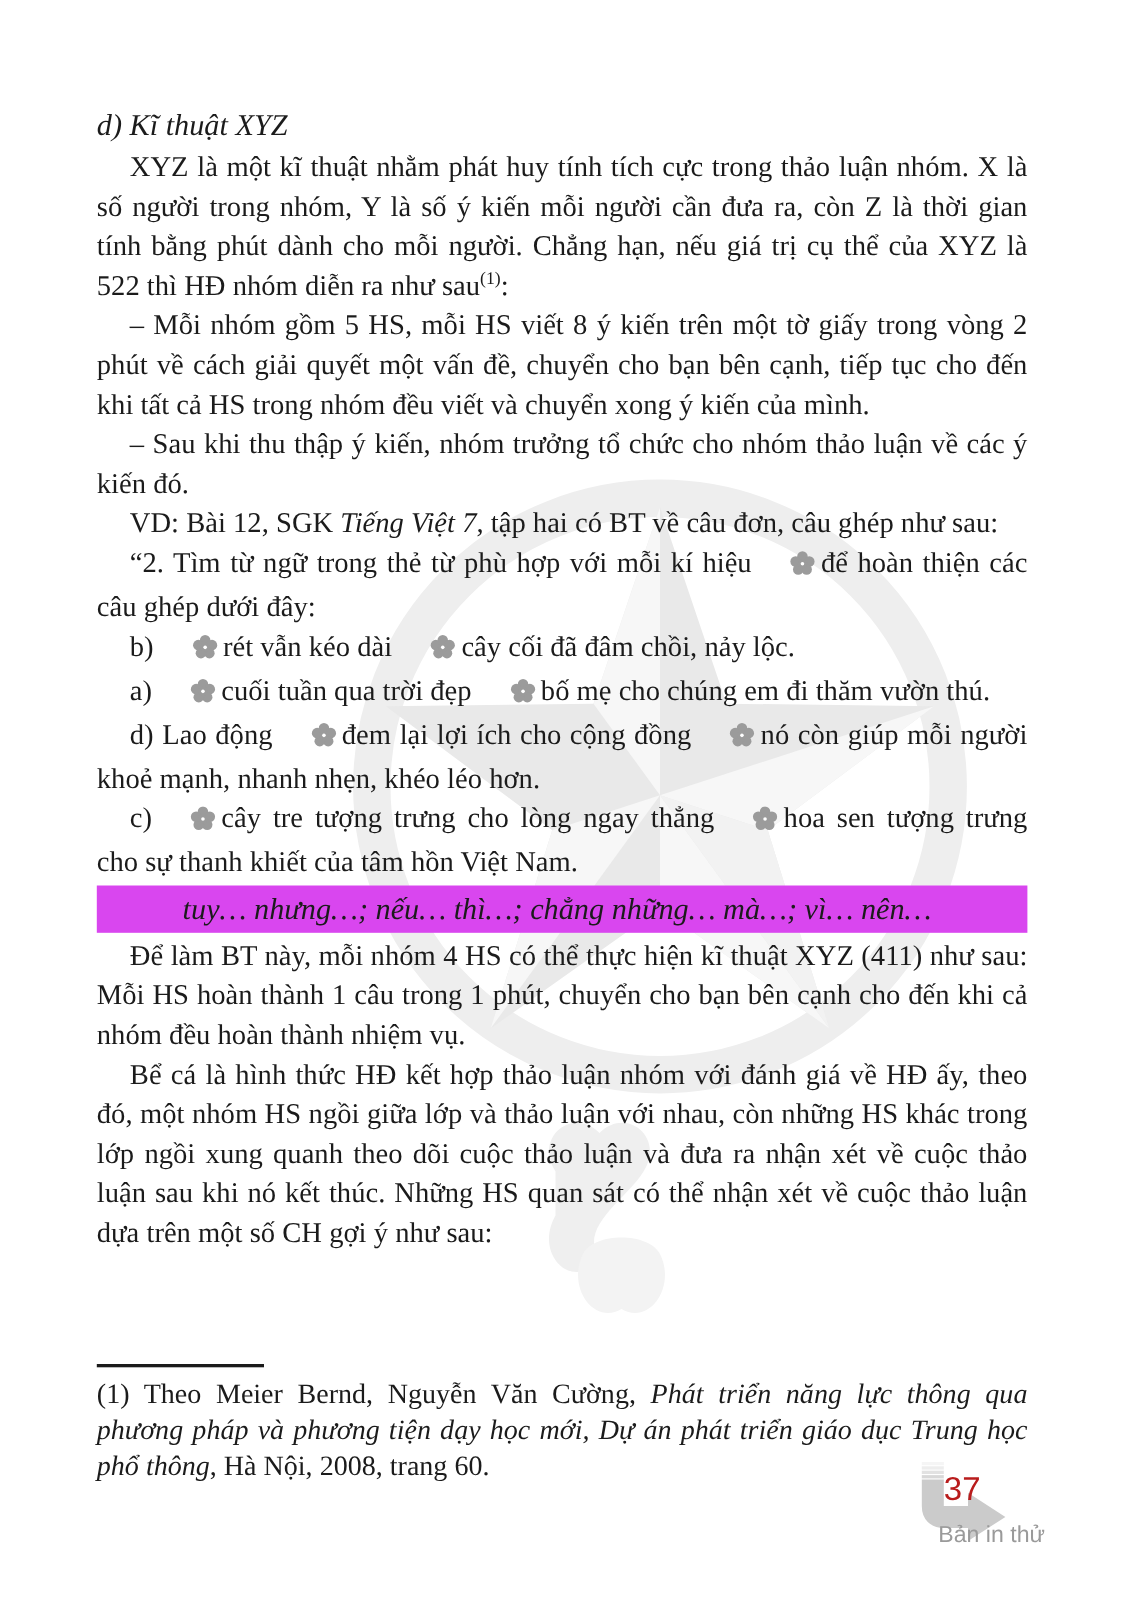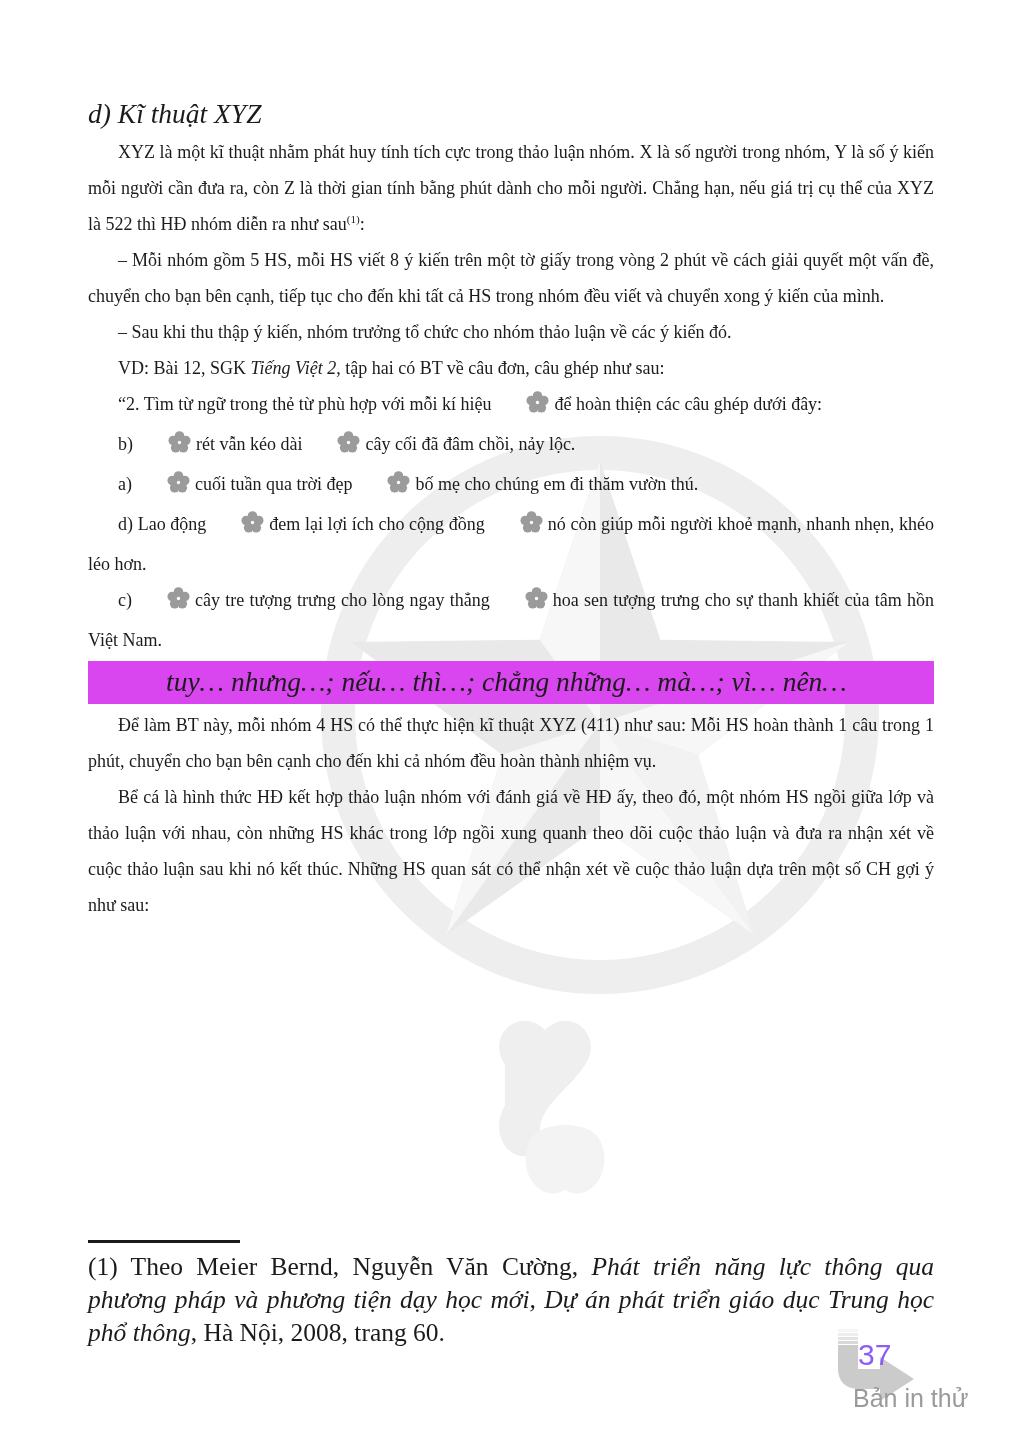--- a/index.html
+++ b/index.html
@@ -14,21 +14,21 @@
   .page{position:absolute;inset:0;}
 
   
   .watermark{position:absolute;left:290px;top:405px;z-index:0;}
 
   
   .text-col{
     position:absolute;left:88px;top:94px;width:846px;z-index:2;
   }
   .para{
-    font-size:18px;line-height:36px;
+    font-size:26px;line-height:36px;
     text-align:justify;text-indent:30px;
     margin:0;
   }
   .heading{
     font-size:27.5px;line-height:36px;
     font-style:italic;margin:2px 0;font-family:Liberation Serif, serif;
   }
   .bar{
     background:#e6e6e6;
     font-style:italic;
@@ -43,26 +43,26 @@
   
   .footnote-block{position:absolute;left:88px;top:1240px;width:846px;z-index:2;}
   .fn-rule{width:152px;border-top:3px solid #1a1a1a;margin:0 0 7px 0;}
   .footnote{font-size:25.5px;line-height:33px;text-align:justify;margin:0;}
 
   
   .corner-arrow{position:absolute;left:824px;top:1329px;z-index:1;}
   .page-number{
     position:absolute;left:858px;top:1338px;z-index:2;
     font-family:"Liberation Sans", sans-serif;
-    font-size:30px;color:#8b5cf6;
+    font-size:30px;color:#b91c1c;
   }
   .print-label{
     position:absolute;left:853px;top:1384px;z-index:2;
     font-family:"Liberation Sans", sans-serif;
-    font-size:25px;color:#9a9a9a;
+    font-size:21px;color:#9a9a9a;
   }
 </style>
 </head>
 <body>
 
 <div class="page">
 
   <svg class="watermark" width="620" height="860" viewBox="0 0 620 860" aria-hidden="true">
     <circle cx="310" cy="310" r="262" fill="none" stroke="#eeeeee" stroke-width="34"></circle>
     <polygon fill="#e9e9e9" points="310,56 370.5,234.7 559.2,237 408,349.8 464,530 310,421 156,530 212,349.8 60.8,237 249.5,234.7"></polygon>
@@ -73,21 +73,21 @@
     <polygon fill="#f2f2f2" points="310,318 408,349.8 464,530"></polygon>
     <path d="M215,660 C195,630 230,600 255,625 C280,600 315,630 295,660 C280,685 235,710 255,740 C230,770 195,735 215,700 Z" fill="#efefef"></path>
     <path d="M240,735 C225,765 250,800 275,785 C300,800 325,765 310,735 C300,715 250,715 240,735 Z" fill="#f3f3f3"></path>
   </svg>
 
   <div class="text-col" id="text-col">
       <div class="heading"><span>d) Kĩ thuật XYZ</span></div>
       <div class="para"><span>XYZ là một kĩ thuật nhằm phát huy tính tích cực trong thảo luận nhóm. X là số người trong nhóm, Y là số ý kiến mỗi người cần đưa ra, còn Z là thời gian tính bằng phút dành cho mỗi người. Chẳng hạn, nếu giá trị cụ thể của XYZ là 522 thì HĐ nhóm diễn ra như sau</span><sup>(1)</sup><span>:</span></div>
       <div class="para"><span>– Mỗi nhóm gồm 5 HS, mỗi HS viết 8 ý kiến trên một tờ giấy trong vòng 2 phút về cách giải quyết một vấn đề, chuyển cho bạn bên cạnh, tiếp tục cho đến khi tất cả HS trong nhóm đều viết và chuyển xong ý kiến của mình.</span></div>
       <div class="para"><span>– Sau khi thu thập ý kiến, nhóm trưởng tổ chức cho nhóm thảo luận về các ý kiến đó.</span></div>
-      <div class="para"><span>VD: Bài 12, SGK </span><span class="it">Tiếng Việt 2</span><span>, tập hai có BT về câu đơn, câu ghép như sau:</span></div>
+      <div class="para"><span>VD: Bài 12, SGK </span><span class="it">Tiếng Việt 7</span><span>, tập hai có BT về câu đơn, câu ghép như sau:</span></div>
       <div class="para"><span>“2. Tìm từ ngữ trong thẻ từ phù hợp với mỗi kí hiệu</span><span class="flower"><svg width="23" height="23" viewBox="0 0 24 24" aria-hidden="true">
             <g fill="#9b9b9b">
               <circle cx="12" cy="5.2" r="5"></circle>
               <circle cx="18.5" cy="9.9" r="5"></circle>
               <circle cx="16" cy="17.5" r="5"></circle>
               <circle cx="8" cy="17.5" r="5"></circle>
               <circle cx="5.5" cy="9.9" r="5"></circle>
               <circle cx="12" cy="12" r="4.5"></circle>
             </g>
             <circle cx="12" cy="12" r="1.7" fill="#ffffff"></circle>

